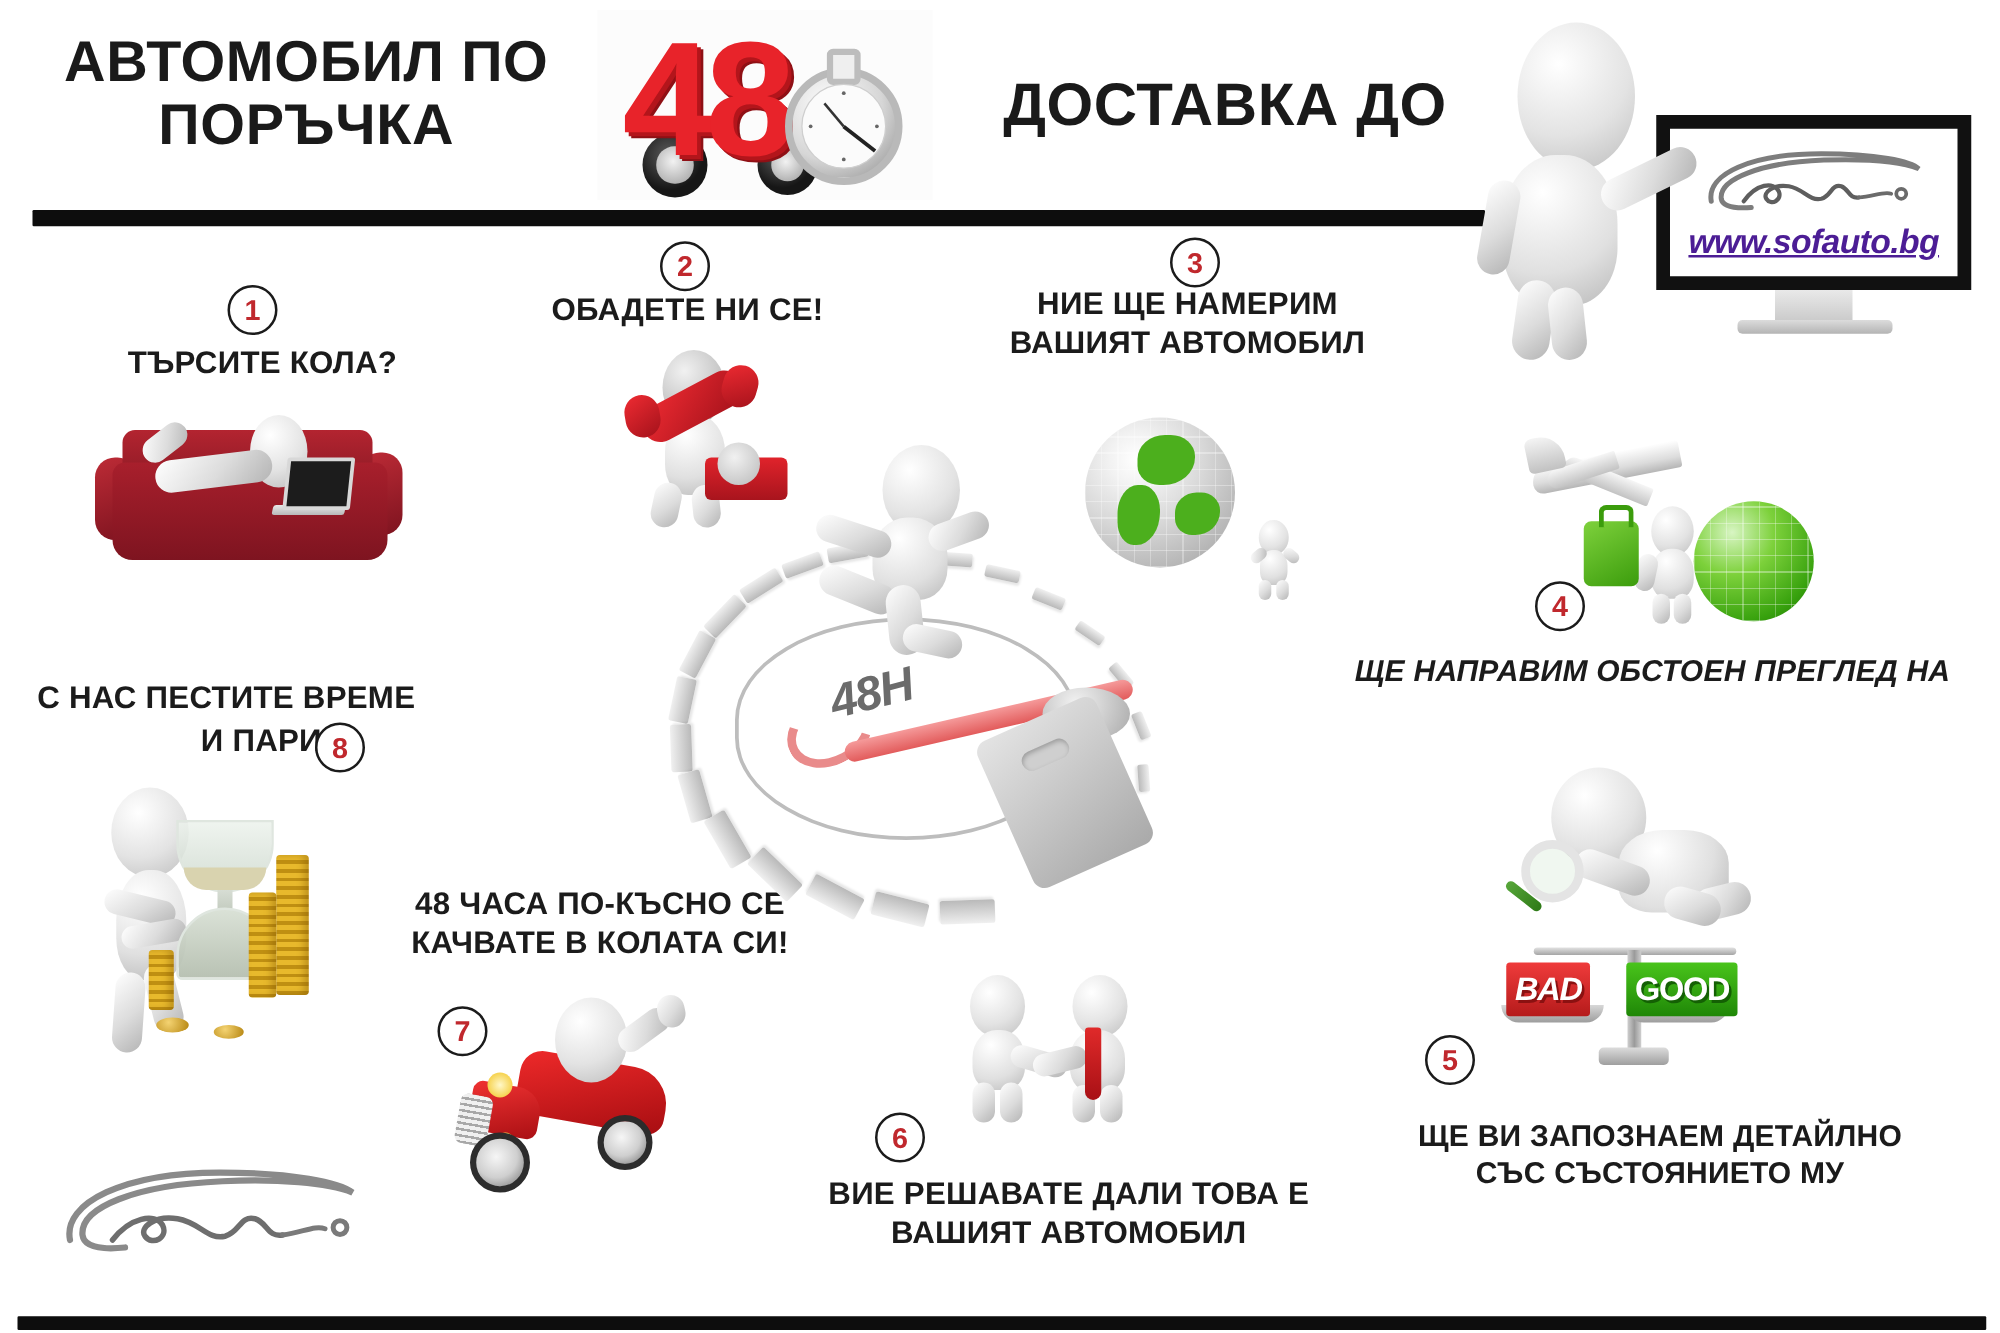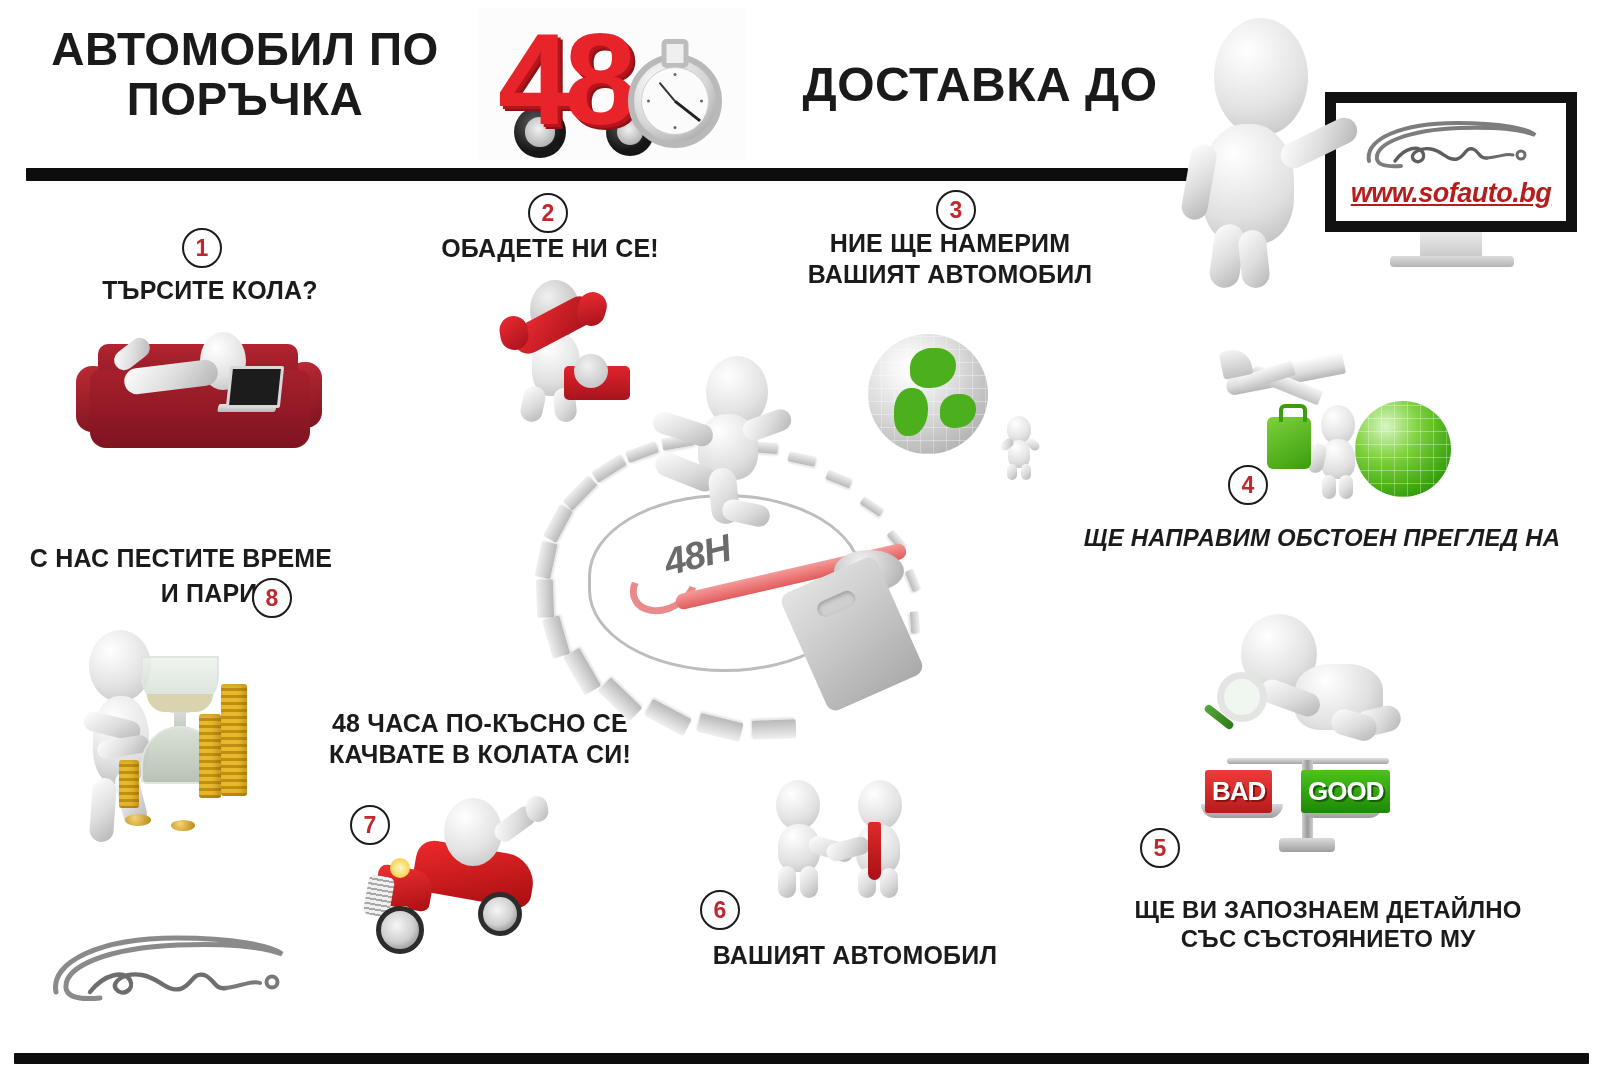--- a/index.html
+++ b/index.html
@@ -85,21 +85,21 @@
     background:radial-gradient(circle at 35% 25%,#ffffff,#e0e0e0 60%,#b9b9b9 100%);}
   .limb{position:absolute;border-radius:50px;
     background:linear-gradient(135deg,#ffffff,#dcdcdc 55%,#b4b4b4 100%);}
 
   
   .monitor{left:1325px;top:92px;width:252px;height:140px;border:11px solid #111;background:#fff;box-sizing:border-box;}
   .monitor-stand{left:1420px;top:232px;width:62px;height:26px;background:linear-gradient(180deg,#e9e9e9,#c9c9c9);}
   .monitor-foot{left:1390px;top:256px;width:124px;height:11px;border-radius:4px;background:linear-gradient(180deg,#dcdcdc,#b4b4b4);}
   .url{
     position:absolute;left:0;right:0;bottom:12px;text-align:center;
-    font-style:italic;font-weight:bold;font-size:27px;color:#b91c1c;
+    font-style:italic;font-weight:bold;font-size:27px;color:#4c1d95;
     text-decoration:underline;letter-spacing:-0.5px;
   }
   .sigmark{position:absolute;left:0;right:0;top:14px;height:54px;}
   .sigmark svg{display:block;margin:0 auto;}
 
   
   .couch-plate{left:68px;top:300px;width:262px;height:196px;background:#fff;}
   .couch-body{position:absolute;left:22px;top:70px;width:220px;height:78px;border-radius:10px 10px 16px 16px;
     background:linear-gradient(180deg,#a81f2c,#7e1420);}
   .couch-back{position:absolute;left:30px;top:44px;width:200px;height:42px;border-radius:10px;
@@ -137,21 +137,21 @@
      background:linear-gradient(150deg,#7ed13c,#3b9c0c);}
   .suitcase::after{content:"";position:absolute;left:12px;top:-13px;width:20px;height:14px;
      border:4px solid #3b9c0c;border-bottom:none;border-radius:6px 6px 0 0;}
 
   
   .scale-post{position:absolute;width:11px;background:linear-gradient(90deg,#cfcfcf,#9a9a9a,#cfcfcf);}
   .scale-beam{position:absolute;height:6px;border-radius:3px;background:linear-gradient(180deg,#e2e2e2,#a5a5a5);}
   .pan{position:absolute;width:82px;height:14px;border-radius:0 0 40px 40px;
      background:linear-gradient(180deg,#d8d8d8,#9d9d9d);}
   .weight{position:absolute;font-weight:bold;font-size:26px;letter-spacing:-1px;padding:6px 7px;border-radius:3px;color:#fff;}
-  .weight.bad{background:linear-gradient(180deg,#ef3b3b,#b51b1b);text-shadow:2px 2px 0 #8b1111;}
+  .weight.bad{background:linear-gradient(180deg,#ef3b3b,#b51b1b);text-shadow:2px 2px 0 #8b1111;font-style:italic;}
   .weight.good{background:linear-gradient(180deg,#49c41b,#1f8707);text-shadow:2px 2px 0 #146004;}
   .magnifier{position:absolute;width:50px;height:50px;border-radius:50%;border:7px solid #e4e4e4;
      background:rgba(200,225,200,.28);box-sizing:border-box;}
   .magnifier::after{content:"";position:absolute;left:-22px;top:34px;width:34px;height:8px;border-radius:4px;
      background:linear-gradient(90deg,#57a63a,#2e7a17);transform:rotate(38deg);}
 
   
   .hg-top{position:absolute;width:78px;height:58px;border-radius:0 0 46px 46px;
      background:linear-gradient(180deg,rgba(236,242,236,.85),rgba(205,216,205,.85));border:2px solid #dfe6df;box-sizing:border-box;}
   .hg-bot{position:absolute;width:78px;height:58px;border-radius:46px 46px 6px 6px;
@@ -390,20 +390,21 @@
       <div class="limb" style="left:18px;top:88px;width:18px;height:30px;"></div>
       <div class="limb" style="left:40px;top:88px;width:18px;height:30px;"></div>
       <div class="tie" style="left:28px;top:42px;"></div>
     </div>
   </div>
 
   <div class="abs numcircle" style="left:700px;top:890px;">
     <span>6</span>
   </div>
   <div class="abs cap" style="left:620px;top:940px;width:470px;">
+    <div>ВИЕ РЕШАВАТЕ ДАЛИ ТОВА Е</div>
     <div>ВАШИЯТ АВТОМОБИЛ</div>
   </div>
 
   <div class="abs cap" style="left:320px;top:708px;width:320px;">
     <div>48 ЧАСА ПО-КЪСНО СЕ</div>
     <div>КАЧВАТЕ В КОЛАТА СИ!</div>
   </div>
   <div class="abs numcircle" style="left:350px;top:805px;">
     <span>7</span>
   </div>

